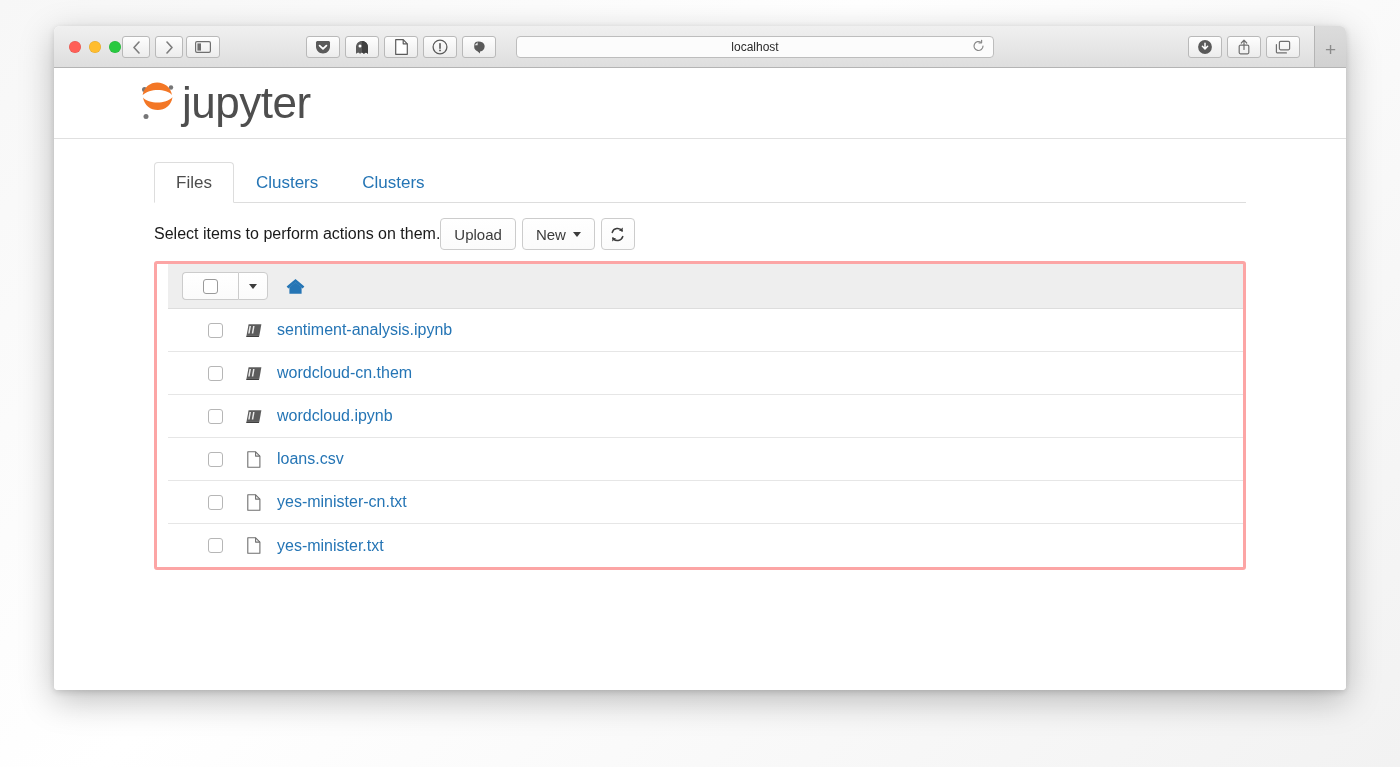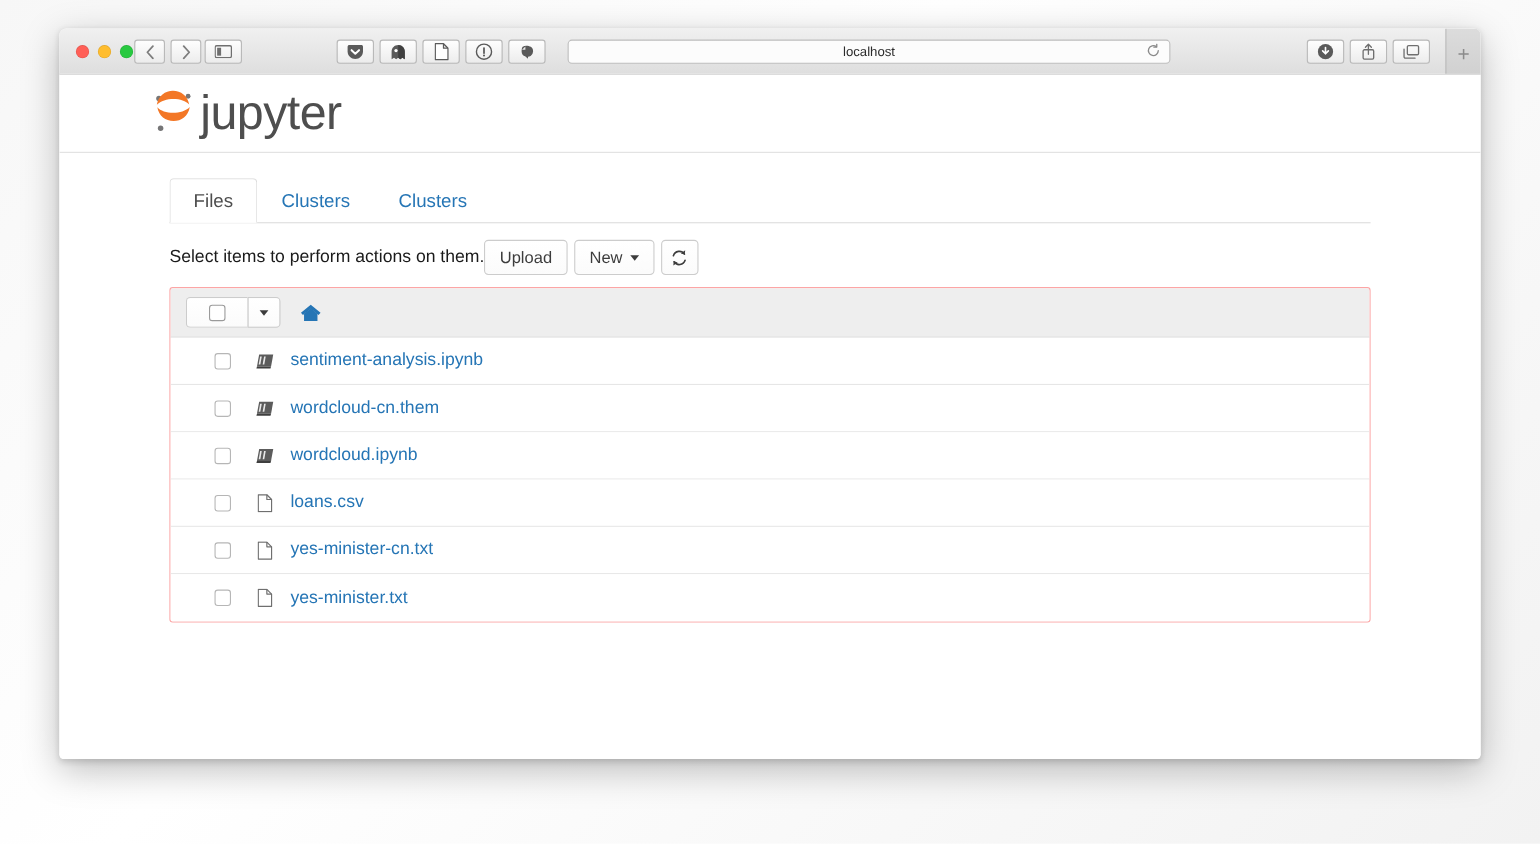--- a/index.html
+++ b/index.html
@@ -53,21 +53,21 @@
   }
   .navgroup { position: absolute; left: 68px; top: 10px; display: flex; gap: 5px; }
   .navgroup .tbtn { width: 28px; }
   .sidebar-btn { position: absolute; left: 132px; top: 10px; width: 34px; }
 
   .extgroup { position: absolute; left: 252px; top: 10px; display: flex; gap: 5px; }
   .extgroup .tbtn { width: 34px; }
 
   .addressbar {
     position: absolute; left: 462px; top: 10px;
-    width: 548px; height: 22px;
+    width: 478px; height: 22px;
     background: #fcfcfc;
     border: 1px solid #bdbdbd;
     border-radius: 4px;
     display: flex; align-items: center; justify-content: center;
     font-size: 12px; color: #2b2b2b;
   }
   .reload {
     position: absolute; right: 8px; top: 50%; transform: translateY(-50%);
     color: #8a8a8a; font-size: 12px; line-height: 1;
   }
@@ -150,23 +150,24 @@
     width: 0; height: 0;
     border-left: 4px solid transparent;
     border-right: 4px solid transparent;
     border-top: 5px solid #3c3c3c;
   }
   .btn-icon { width: 34px; padding: 0; justify-content: center; color: #3c3c3c; }
 
   
   .filelist {
     margin-top: 10px;
-    border: 1px solid #fca5a5;
+    border: 3px solid #fca5a5;
     border-radius: 3px;
     overflow: hidden;
+    padding-left: 11px;
   }
   .list-header {
     background: #eeeeee;
     border-bottom: 1px solid #ddd;
     height: 45px;
     display: flex; align-items: center;
     padding-left: 14px;
     gap: 18px;
   }
   .cbgroup { display: flex; }

